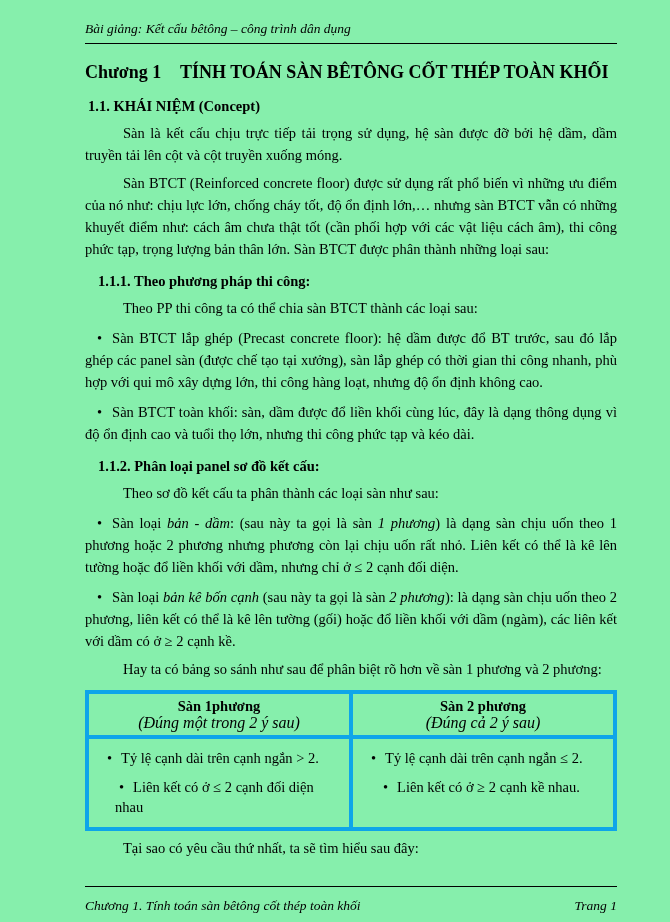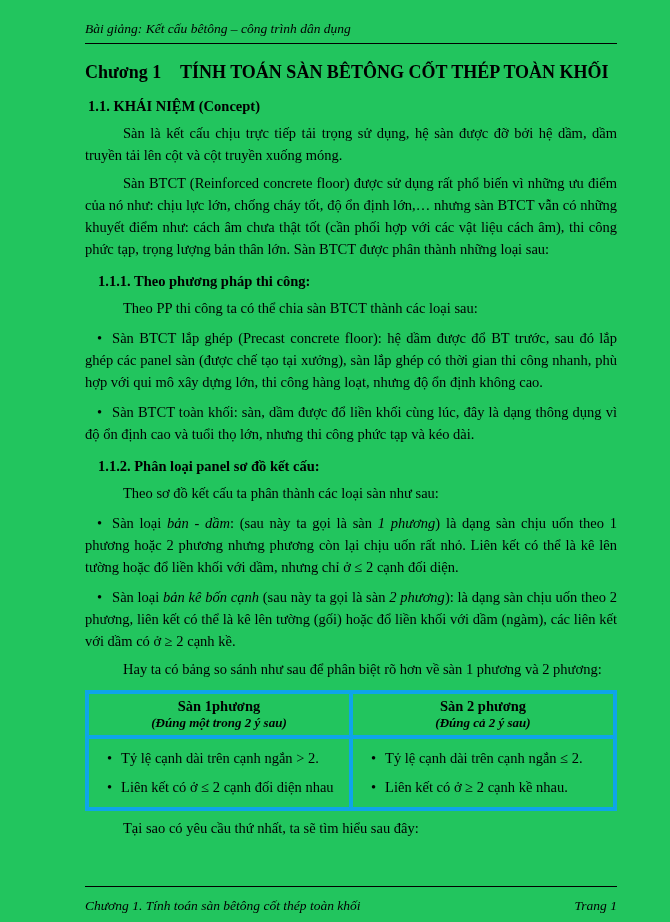--- a/index.html
+++ b/index.html
@@ -7,21 +7,21 @@
   body {
     width: 670px; height: 922px;
     background: #ffffff;
     font-family: "Liberation Serif", "DejaVu Serif", serif;
     color: #000;
   }
   .page {
     position: relative;
     width: 670px; height: 922px;
     padding: 20px 53px 0 85px;
-    background: #22c55e;
+    background: #86efac;
     overflow: hidden;
   }
   
   .runhead {
     font-style: italic;
     font-size: 13.5px;
     line-height: 17px;
     padding-bottom: 6px;
     border-bottom: 1px solid #000;
   }
@@ -67,32 +67,32 @@
   table.cmp th, table.cmp td {
     border: 4px solid #0ea5e9;
     width: 50%;
   }
   table.cmp th {
     padding: 3px 4px 5px;
     text-align: center;
     vertical-align: top;
   }
   .th-title { font-weight: bold; font-size: 14.5px; line-height: 18px; }
-  .th-sub { font-weight: bold; font-style: italic; font-size: 13px; line-height: 15px; }
+  .th-sub { font-weight: normal; font-style: italic; font-size: 16px; line-height: 15px; }
   table.cmp td {
     padding: 9px 8px 10px 14px;
     vertical-align: top;
   }
   .tb-item {
     font-size: 14.5px;
     line-height: 20px;
     margin-bottom: 9px;
     text-align: left;
   }
-  .tb-item:last-child { margin-bottom: 0; }
+  .tb-item:last-child { margin-bottom: 0; margin-left: 12px; }
   .tb-item .dot { padding-right: 9px; padding-left: 4px; }
   
   .footer {
     position: absolute;
     left: 85px; right: 53px; bottom: 8px;
     border-top: 1px solid #000;
     padding-top: 10px;
     display: flex;
     justify-content: space-between;
     font-style: italic;

